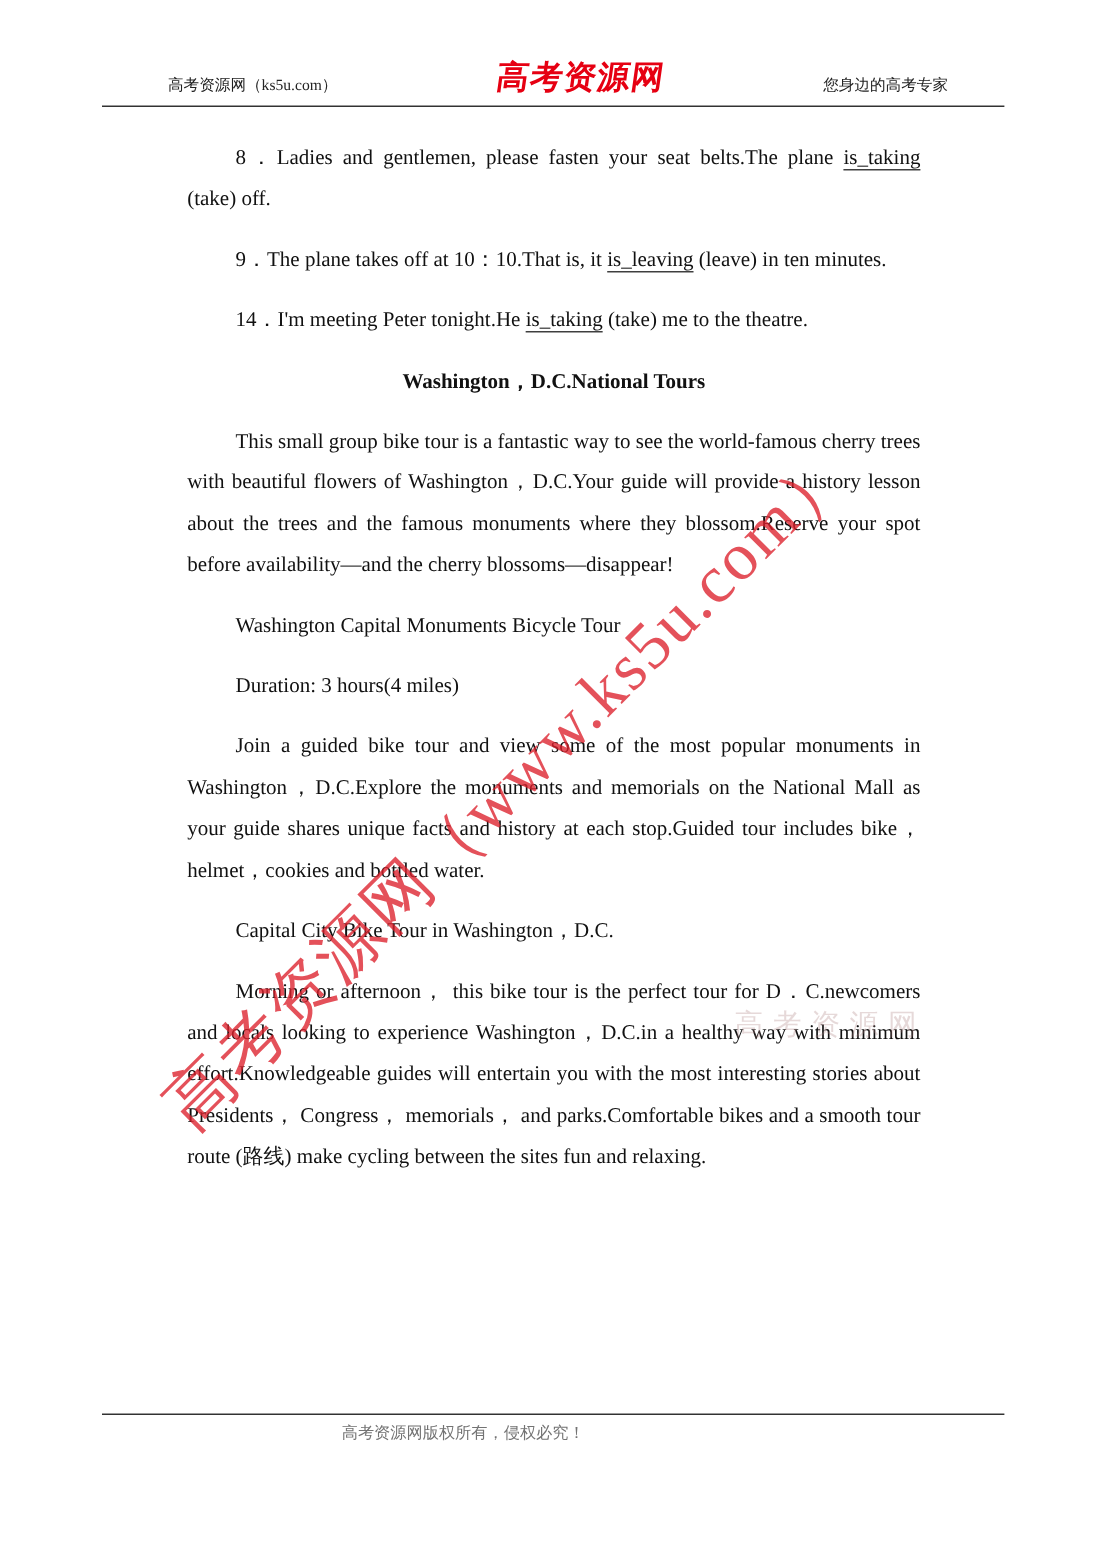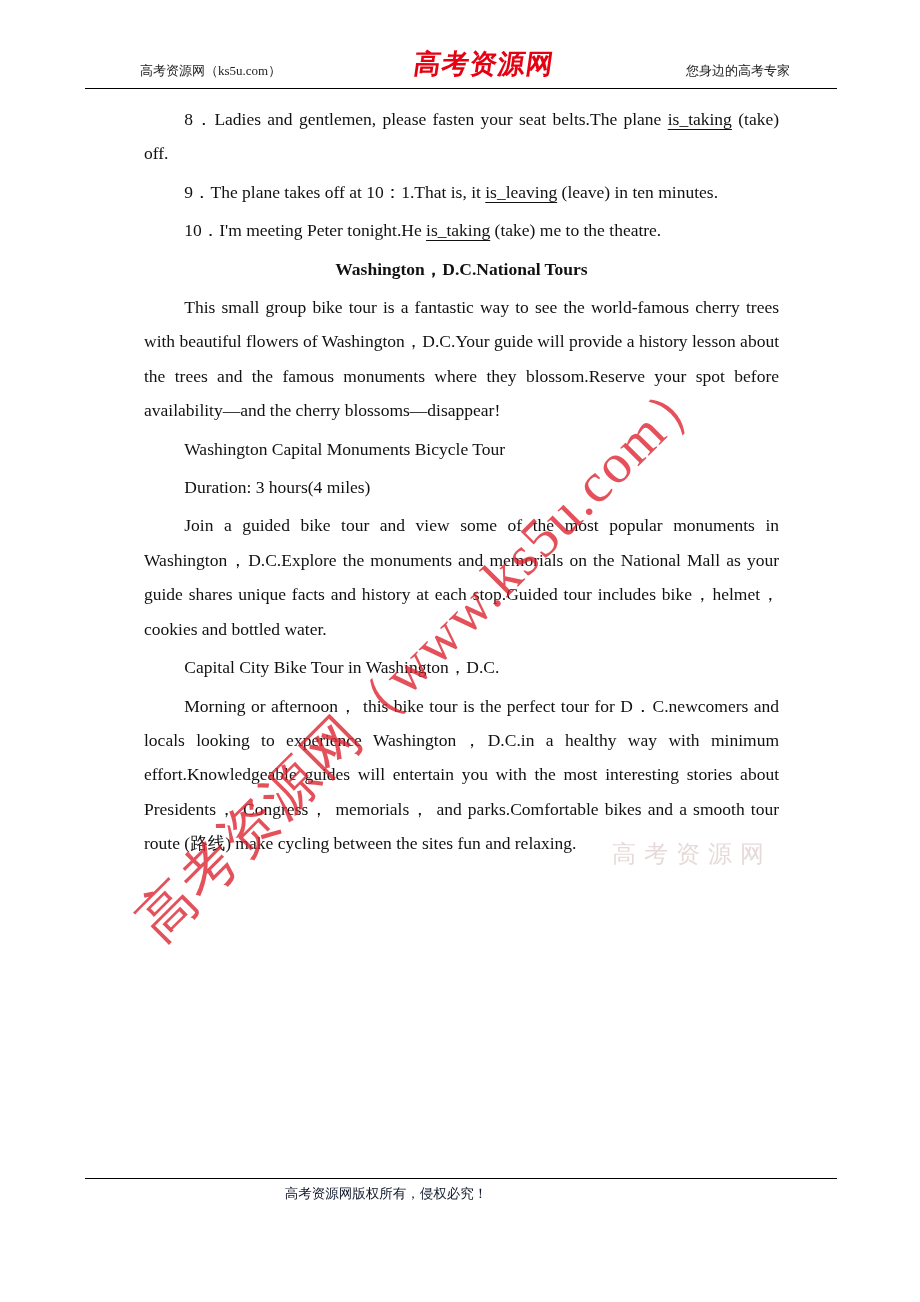--- a/index.html
+++ b/index.html
@@ -20,21 +20,21 @@
     transform:skewX(-8deg);letter-spacing:1px;white-space:nowrap;
   }
   .rule{position:absolute;height:1px;background:#000000;}
   .header-rule{top:88px;left:85px;width:752px;}
   .footer-rule{top:1178px;left:85px;width:752px;}
   
   .content{
     position:absolute;top:98px;left:140px;width:643px;
     font-size:17.5px;line-height:34.4px;text-align:justify;
   }
-  .content p{margin:4px;text-indent:2.3em;}
+  .content p{margin:16px;text-indent:2.3em;}
   .center{text-align:center;text-indent:0 !important;}
   .bold{font-weight:bold;}
   .mt-section{margin-top:30px;}
   .mt-part{margin-top:26px;}
   .blank{text-decoration:underline;text-underline-offset:4px;}
   
   .watermark{
     position:absolute;left:148px;top:893px;
     transform:rotate(-45deg);transform-origin:0 50%;
     font-size:56px;color:rgba(221,32,43,0.78);
@@ -42,42 +42,42 @@
     font-family:"Liberation Serif","DejaVu Serif",serif;
   }
   .watermark-faint{
     position:absolute;left:612px;top:838px;
     font-size:24px;color:rgba(172,130,130,0.30);
     letter-spacing:8px;white-space:nowrap;pointer-events:none;
   }
   
   .footer-text{
     position:absolute;top:1185px;left:0;width:772px;text-align:center;
-    font-size:13.5px;color:#0f172a;
+    font-size:13.5px;color:#737373;
   }
 </style>
 </head>
 <body>
 
 <div class="page">
 
   <div class="hdr">
     <span class="side">高考资源网（ks5u.com）</span>
     <span class="logo">高考资源网</span>
     <span class="side">您身边的高考专家</span>
   </div>
   <div class="rule header-rule"></div>
 
   <div class="content">
 
     <p><span>8．</span><span>Ladies and gentlemen, please fasten your seat belts.The plane </span><span class="blank">is_taking</span><span> (take) off.</span></p>
 
-    <p><span>9．</span><span>The plane takes off at 10：1.That is, it </span><span class="blank">is_leaving</span><span> (leave) in ten minutes.</span></p>
+    <p><span>9．</span><span>The plane takes off at 10：10.That is, it </span><span class="blank">is_leaving</span><span> (leave) in ten minutes.</span></p>
 
-    <p><span>10．</span><span>I'm meeting Peter tonight.He </span><span class="blank">is_taking</span><span> (take) me to the theatre.</span></p>
+    <p><span>14．</span><span>I'm meeting Peter tonight.He </span><span class="blank">is_taking</span><span> (take) me to the theatre.</span></p>
 
 
 
     <p class="center bold">Washington，D.C.National Tours</p>
 
     <p>This small group bike tour is a fantastic way to see the world-famous cherry trees with beautiful flowers of Washington，D.C.Your guide will provide a history lesson about the trees and the famous monuments where they blossom.Reserve your spot before availability—and the cherry blossoms—disappear!</p>
 
     <p>Washington Capital Monuments Bicycle Tour</p>
     <p>Duration: 3 hours(4 miles)</p>
     <p>Join a guided bike tour and view some of the most popular monuments in Washington，D.C.Explore the monuments and memorials on the National Mall as your guide shares unique facts and history at each stop.Guided tour includes bike，helmet，cookies and bottled water.</p>

